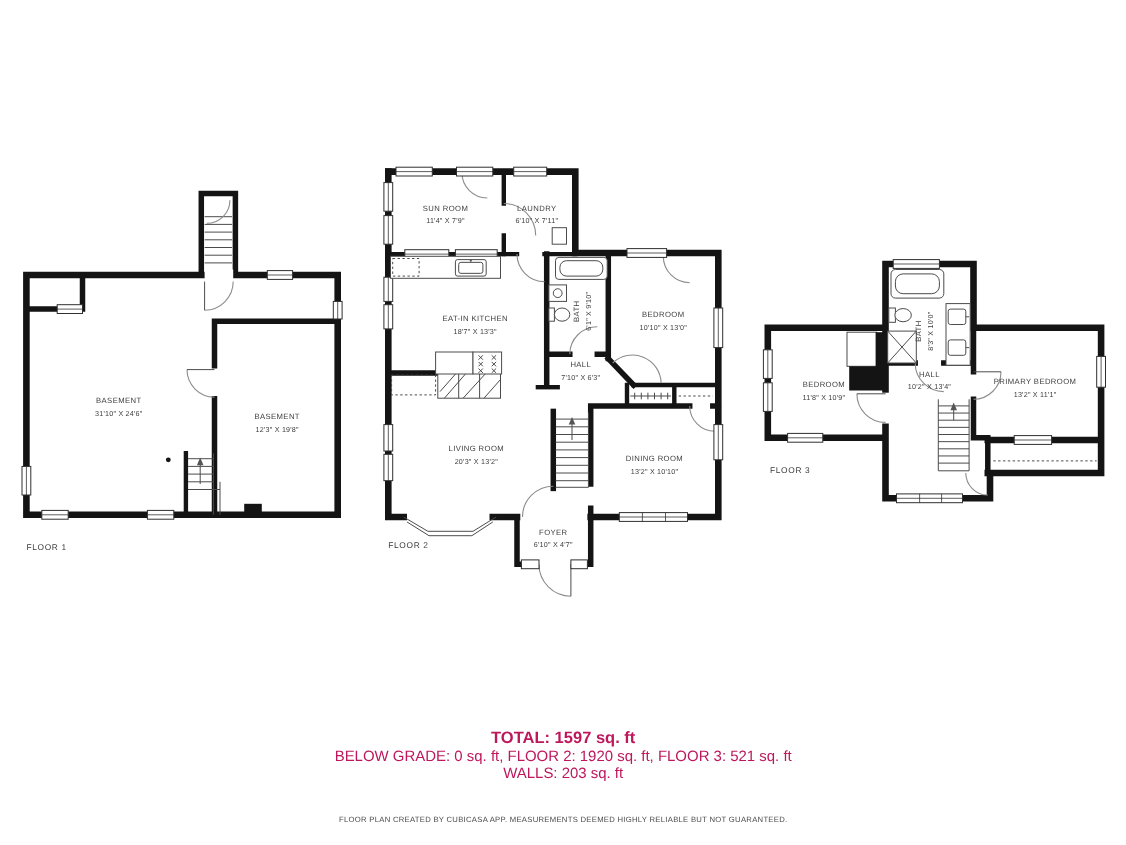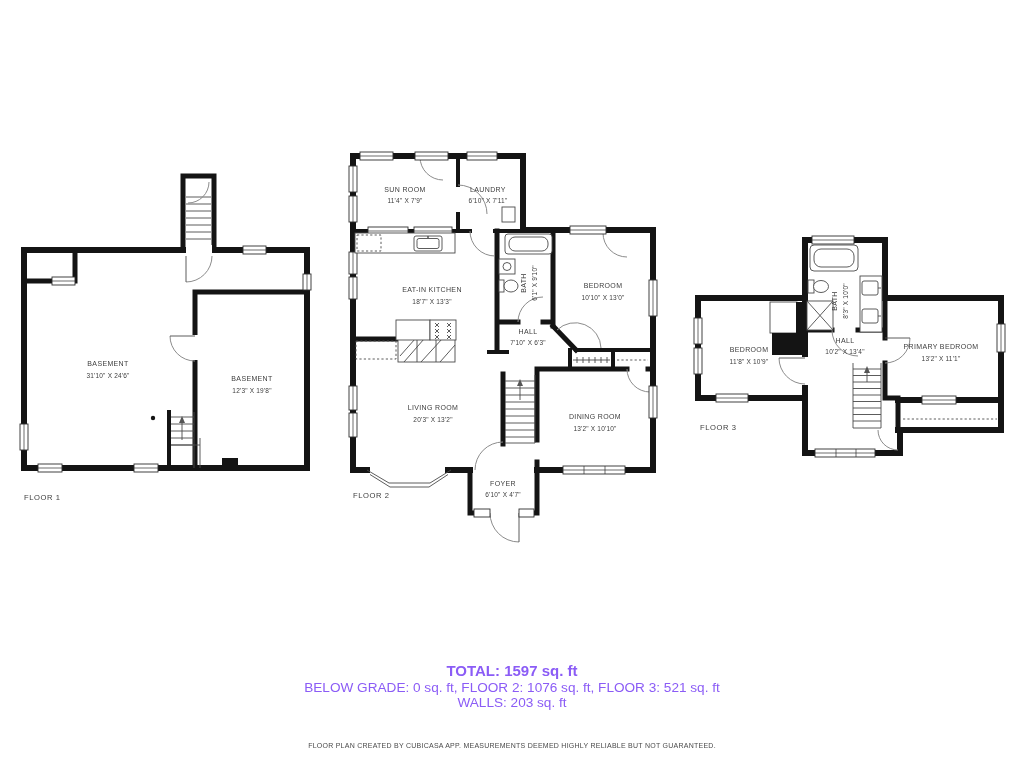--- a/index.html
+++ b/index.html
@@ -17,21 +17,21 @@
   .arc{stroke:#8c8c8c;stroke-width:1;fill:none}
   .win{fill:#ffffff;stroke:#2e2e2e;stroke-width:0.9}
   .wl{stroke:#2e2e2e;stroke-width:0.7;fill:none}
   .blk{fill:#141414;stroke:none}
   .gap{fill:#ffffff;stroke:none}
   text{font-family:"Liberation Sans",sans-serif;fill:#3d3d3d}
   .rn{font-size:7px;letter-spacing:.35px;text-anchor:middle}
   .rd{font-size:6.5px;letter-spacing:.2px;text-anchor:middle}
   .fl{font-size:7.6px;letter-spacing:.6px}
   
-  .summary{position:absolute;top:662px;left:0;right:0;text-align:center;color:#8b5cf6}
+  .summary{position:absolute;top:662px;left:0;right:0;text-align:center;color:#be185d}
   .summary .total{font-size:15px;font-weight:bold;line-height:18px}
   .summary .line{font-size:13.6px;line-height:15.4px}
   .disclaimer{position:absolute;top:742px;left:0;right:0;text-align:center;
               font-size:7px;color:#4a4a4a;letter-spacing:.25px}
 </style>
 </head>
 <body>
 
 <div id="stage">
 <svg width="1024" height="768" viewBox="0 0 1024 768">
@@ -284,17 +284,17 @@
     <text class="rn" x="845" y="343">HALL</text>
     <text class="rd" x="845" y="354">10'2" X 13'4"</text>
     <text class="rn" x="941" y="349">PRIMARY BEDROOM</text>
     <text class="rd" x="941" y="361">13'2" X 11'1"</text>
     <text class="fl" x="700" y="430">FLOOR 3</text>
   </g>
 </svg>
 
   <div class="summary">
     <div class="total">TOTAL: 1597 sq. ft</div>
-    <div class="line">BELOW GRADE: 0 sq. ft, FLOOR 2: 1076 sq. ft, FLOOR 3: 521 sq. ft</div>
+    <div class="line">BELOW GRADE: 0 sq. ft, FLOOR 2: 1920 sq. ft, FLOOR 3: 521 sq. ft</div>
     <div class="line">WALLS: 203 sq. ft</div>
   </div>
   <div class="disclaimer">FLOOR PLAN CREATED BY CUBICASA APP. MEASUREMENTS DEEMED HIGHLY RELIABLE BUT NOT GUARANTEED.</div>
 </div>
 
 </body></html>

